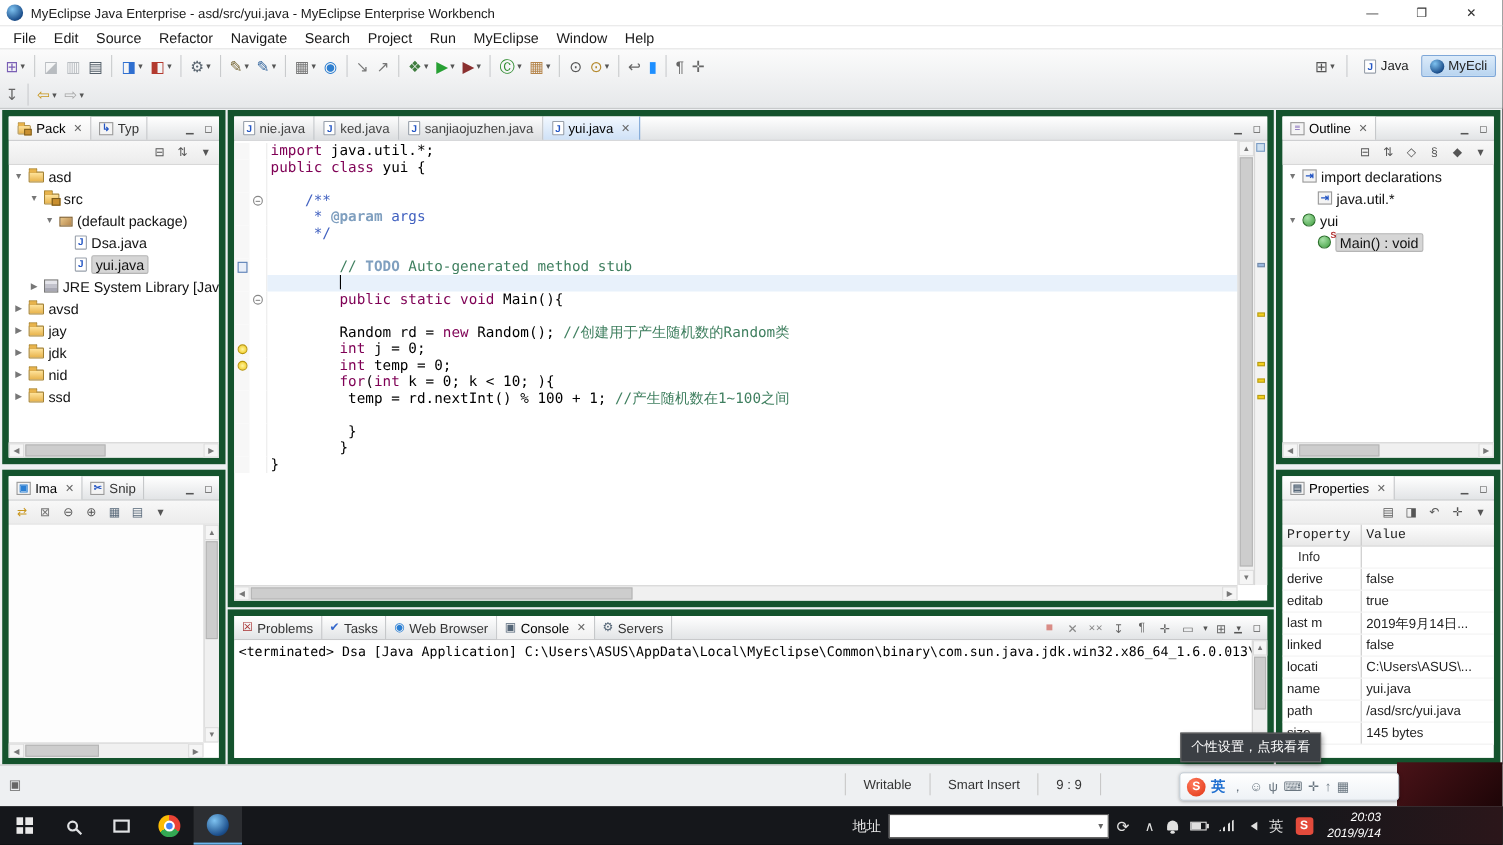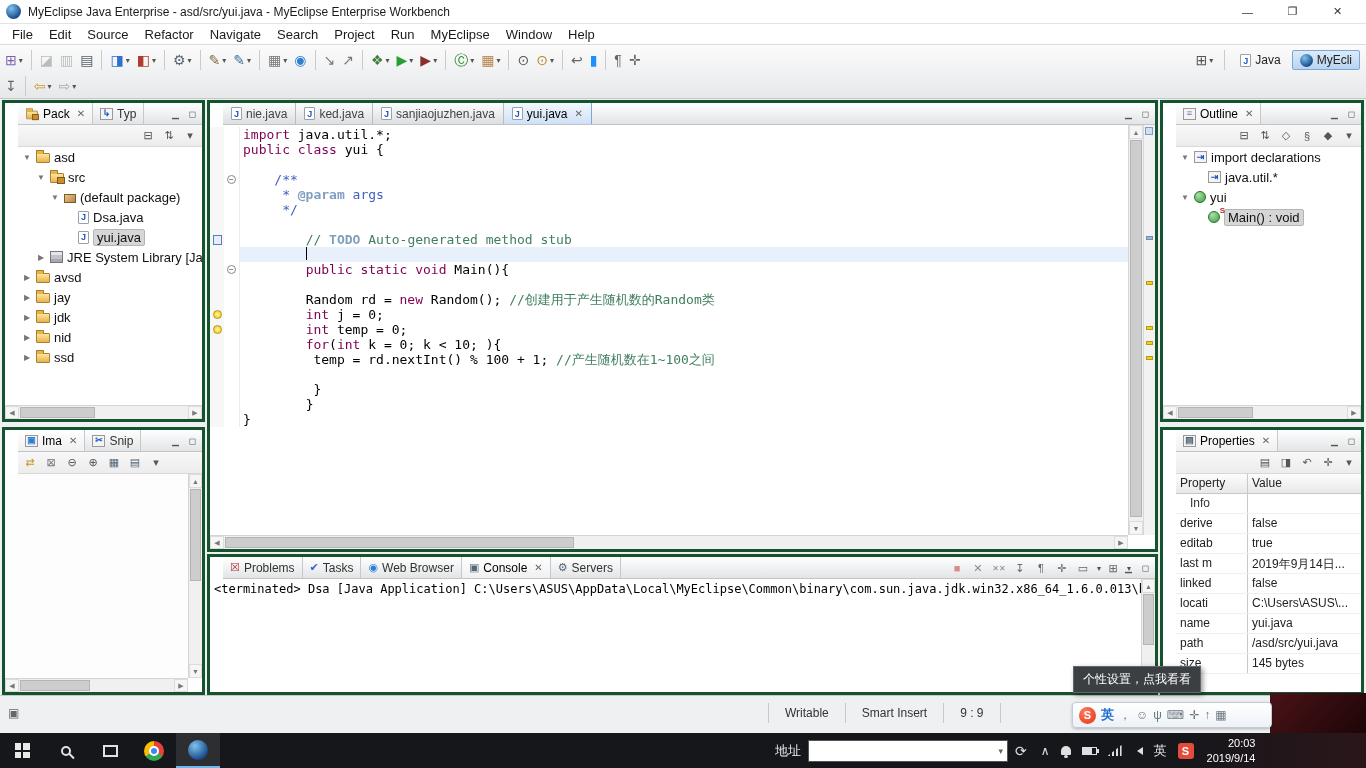--- a/index.html
+++ b/index.html
@@ -22,21 +22,21 @@
   .tb-btn { display:flex; align-items:center; height:24px; padding:0 3px; border-radius:2px; }
   .tb-glyph { font-size:14px; line-height:24px; }
   .tb-btn.dis .tb-glyph { color:#b8bcc0 !important; }
   .tb-dd { font-size:8px; color:#555; margin-left:2px; }
   .tb-sep { width:1px; height:20px; background:#c9cbcd; margin:0 4px; }
   #perspectives { position:absolute; right:6px; top:1px; height:28px; display:flex; align-items:center; gap:4px; }
   .persp { display:flex; align-items:center; gap:4px; padding:2px 7px; font-size:12px; color:#222; border-radius:2px; }
   .persp.active { background:linear-gradient(#dcebfa,#b8d4f0); border:1px solid #7ea7d8; }
   .fi-jfile { display:inline-block; width:11px; height:13px; background:#fff; border:1px solid #98a0ab; font:bold 9px/12px "Liberation Sans",sans-serif; color:#2456c4; text-align:center; border-radius:1px; flex:0 0 auto; }
   
-  .panel { position:absolute; background:#fff; border:3px solid #14532d;padding-left:13px; }
+  .panel { position:absolute; background:#fff; border:6px solid #14532d; }
   .tabbar { position:relative; display:flex; height:22px; background:linear-gradient(#ffffff,#e2e4e6); border-bottom:1px solid #c2c4c6; }
   .vtab { display:flex; align-items:center; gap:4px; padding:0 7px; font-size:12px; color:#333; border-right:1px solid #c6c8ca; white-space:nowrap; }
   .vtab.active { background:linear-gradient(#ffffff,#f0f0f0); color:#000; }
   .etab { display:flex; align-items:center; gap:4px; padding:0 8px; font-size:12px; color:#444; border-right:1px solid #b8bcc0; background:linear-gradient(#fdfdfd,#dcdee0); white-space:nowrap; }
   .etab.active { background:linear-gradient(#f2f8ff,#cfe1f6); border-right:1px solid #7da7d8; color:#000; }
   .closex { font-size:10px; color:#666; margin-left:3px; }
   .minmax { position:absolute; right:3px; top:4px; display:flex; gap:4px; }
   .mm { width:13px; height:13px; font-size:9px; color:#555; display:flex; align-items:center; justify-content:center; }
   .viewbar { height:22px; background:linear-gradient(#f8f8f8,#ececec); border-bottom:1px solid #d8d8d8; display:flex; justify-content:flex-end; align-items:center; padding:0 3px; gap:3px; }
   .viewbar.left { justify-content:flex-start; }
@@ -88,21 +88,21 @@
   .omark { position:absolute; left:2px; width:7px; height:4px; border:1px solid rgba(0,0,0,.25); }
   #ruler-head { position:absolute; right:2px; top:2px; width:8px; height:8px; background:#cfe0f0; border:1px solid #7a9cc4; }
   
   #console-panel { left:207px; top:554px; width:951px; height:141px; }
   #console-toolbar { position:absolute; right:24px; top:2px; display:flex; align-items:center; gap:3px; }
   #console-content { position:absolute; left:0; top:22px; right:14px; bottom:0; background:#fff; overflow:hidden; padding:2px 0 0 4px; }
   .console-line { font:12px/16px "DejaVu Sans Mono", monospace; white-space:pre; color:#000; }
   
   #props-panel { left:1160px; top:427px; width:204px; height:268px; }
   #props-header { display:flex; height:20px; background:linear-gradient(#fdfdfd,#e8e8e8); border-bottom:1px solid #c8c8c8; font-size:12px; color:#222; }
-  #props-header > div { padding:2px 4px; }
+  #props-header > div { padding:2px 4px;font-family:Liberation Mono, monospace; }
   .pcol1 { width:72px; border-right:1px solid #c8c8c8; }
   .prow { display:flex; height:20px; font-size:12px; border-bottom:1px solid #f0f0f0; background:#fff; }
   .prow > div { padding:2px 4px; white-space:nowrap; overflow:hidden; }
   .prow .pcol1 { color:#222; }
   .prow .pcol2 { flex:1; color:#222; }
   .prow.cat .pcol1 { padding-left:14px; color:#333; }
   
   #statusbar { position:absolute; left:0; top:695px; width:1366px; height:38px; background:#eef0f2; border-top:1px solid #c8c8c8; }
   #status-cells { position:absolute; left:768px; top:4px; display:flex; height:26px; align-items:center; }
   .scell { padding:0 16px; border-left:1px solid #c8c8c8; height:20px; display:flex; align-items:center; font-size:12px; color:#333; }
@@ -133,21 +133,21 @@
   #addr-dd { font-size:9px; color:#666; }
   .tray { display:flex; align-items:center; gap:11px; margin-left:14px; }
   .tray-ic { color:#e0e0e0; font-size:12px; display:flex; align-items:center; justify-content:center; }
   .bell { width:10px; height:9px; background:#e0e0e0; border-radius:5px 5px 1px 1px; position:relative; }
   .bell::after { content:""; position:absolute; left:3px; bottom:-3px; width:4px; height:3px; background:#e0e0e0; border-radius:50%; }
   .batt { width:15px; height:8px; border:1px solid #dfdfdf; background:linear-gradient(90deg,#dfdfdf 0 70%, transparent 70%); position:relative; }
   .batt::after { content:""; position:absolute; right:-3px; top:1px; width:2px; height:4px; background:#dfdfdf; }
   .wifi { width:14px; height:11px; background:repeating-linear-gradient(90deg,#dfdfdf 0 2px, transparent 2px 4px); clip-path:polygon(0 100%, 100% 0, 100% 100%); }
   .vol { width:0; height:0; border:4px solid transparent; border-right:6px solid #dfdfdf; }
   .sgt { width:16px; height:16px; border-radius:3px; background:#e34b3c; color:#fff; font:bold 11px/16px "Liberation Sans",sans-serif; text-align:center; }
-  #clock { margin-left:13px; margin-right:10px; text-align:right; color:#fff; font-size:11px; line-height:1.35; }
+  #clock { margin-left:13px; margin-right:10px; text-align:right; color:#fff; font-size:11px; line-height:1.35;font-style:italic; }
 </style>
 </head>
 <body>
 
 <div id="screen">
   <div id="app">
 
     <div id="titlebar">
       <span class="sphere"></span>
       <span id="title-text">MyEclipse Java Enterprise - asd/src/yui.java - MyEclipse Enterprise Workbench</span>

